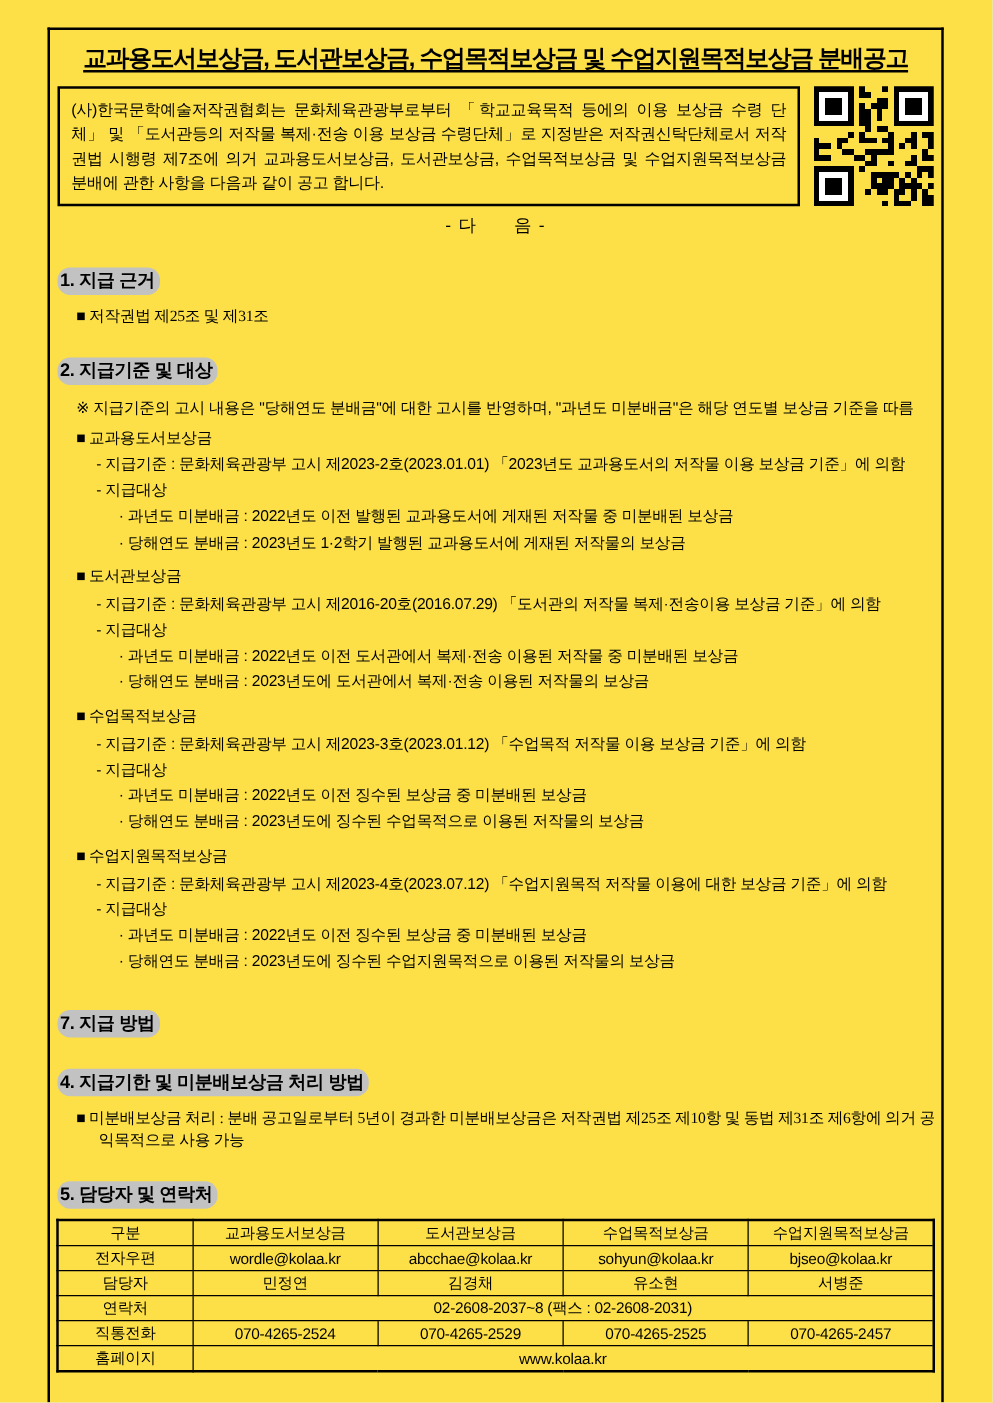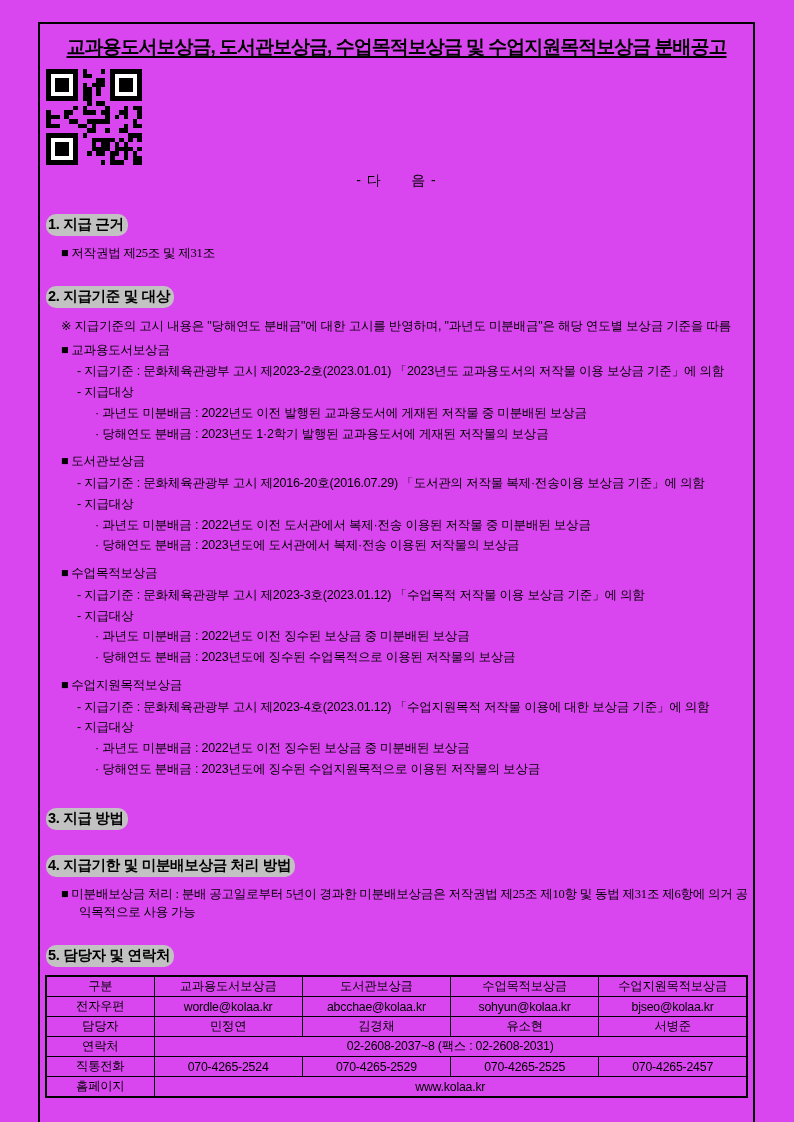--- a/index.html
+++ b/index.html
@@ -1,18 +1,18 @@
 <!DOCTYPE html>
 <html lang="ko"><head>
 <meta charset="utf-8">
 <style>
   * { margin:0; padding:0; box-sizing:border-box; }
   html,body { background:#e8e8e8; }
   .page {
-    width:794px; height:1122px; background:#d946ef; position:relative;
+    width:794px; height:1122px; background:#fde047; position:relative;
     font-family:"Liberation Sans","DejaVu Sans",sans-serif; color:#000;
     margin:0 auto; overflow:hidden;
   }
   .frame {
     position:absolute; left:38px; top:22px; width:717px; height:1100px;
     border:2px solid #000; border-bottom:none; padding:5px 5px 0 5px;
     overflow:hidden;
   }
   .title {
     font-size:19px; font-weight:bold; letter-spacing:-1px; text-align:center;
@@ -51,20 +51,23 @@
 </style>
 </head>
 <body>
 
 <div class="page">
   <div class="frame">
 
     <div class="title">교과용도서보상금, 도서관보상금, 수업목적보상금 및 수업지원목적보상금 분배공고</div>
 
     <div class="intro-row">
+      <div class="intro-box">
+        <span>(사)한국문학예술저작권협회는 문화체육관광부로부터 「학교교육목적 등에의 이용 보상금 수령 단체」 및 「도서관등의 저작물 복제·전송 이용 보상금 수령단체」로 지정받은 저작권신탁단체로서 저작권법 시행령 제7조에 의거 교과용도서보상금, 도서관보상금, 수업목적보상금 및 수업지원목적보상금 분배에 관한 사항을 다음과 같이 공고 합니다.</span>
+      </div>
       <div class="qr">
         <svg id="qr-svg" viewBox="0 0 21 21" shape-rendering="crispEdges" fill="#000" aria-hidden="true">
             <rect x="0" y="0" width="7" height="7"></rect>
             <rect x="1" y="1" width="5" height="5" fill="#fff"></rect>
             <rect x="2" y="2" width="3" height="3"></rect>
             <rect x="14" y="0" width="7" height="7"></rect>
             <rect x="15" y="1" width="5" height="5" fill="#fff"></rect>
             <rect x="16" y="2" width="3" height="3"></rect>
             <rect x="0" y="14" width="7" height="7"></rect>
             <rect x="1" y="15" width="5" height="5" fill="#fff"></rect>
@@ -218,30 +221,30 @@
         <div class="benefit">
           <p class="li1">■ 수업목적보상금</p>
           <p class="li2">- 지급기준 : 문화체육관광부 고시 제2023-3호(2023.01.12) 「수업목적 저작물 이용 보상금 기준」에 의함</p>
           <p class="li2">- 지급대상</p>
           <p class="li3">· 과년도 미분배금 : 2022년도 이전 징수된 보상금 중 미분배된 보상금</p>
           <p class="li3">· 당해연도 분배금 : 2023년도에 징수된 수업목적으로 이용된 저작물의 보상금</p>
         </div>
 
         <div class="benefit">
           <p class="li1">■ 수업지원목적보상금</p>
-          <p class="li2">- 지급기준 : 문화체육관광부 고시 제2023-4호(2023.01.12) 「수업지원목적 저작물 이용에 대한 보상금 기준」에 의함</p>
+          <p class="li2">- 지급기준 : 문화체육관광부 고시 제2023-4호(2023.07.12) 「수업지원목적 저작물 이용에 대한 보상금 기준」에 의함</p>
           <p class="li2">- 지급대상</p>
           <p class="li3">· 과년도 미분배금 : 2022년도 이전 징수된 보상금 중 미분배된 보상금</p>
           <p class="li3">· 당해연도 분배금 : 2023년도에 징수된 수업지원목적으로 이용된 저작물의 보상금</p>
         </div>
       </div>
     </div>
 
     <div>
-      <div class="sec-heading">3. 지급 방법</div>
+      <div class="sec-heading">7. 지급 방법</div>
     </div>
 
     <div>
       <div class="sec-heading">4. 지급기한 및 미분배보상금 처리 방법</div>
       <div class="body-text">
         <p class="li1">■ 미분배보상금 처리 : 분배 공고일로부터 5년이 경과한 미분배보상금은 저작권법 제25조 제10항 및 동법 제31조 제6항에 의거 공익목적으로 사용 가능</p>
       </div>
     </div>
 
     <div>

